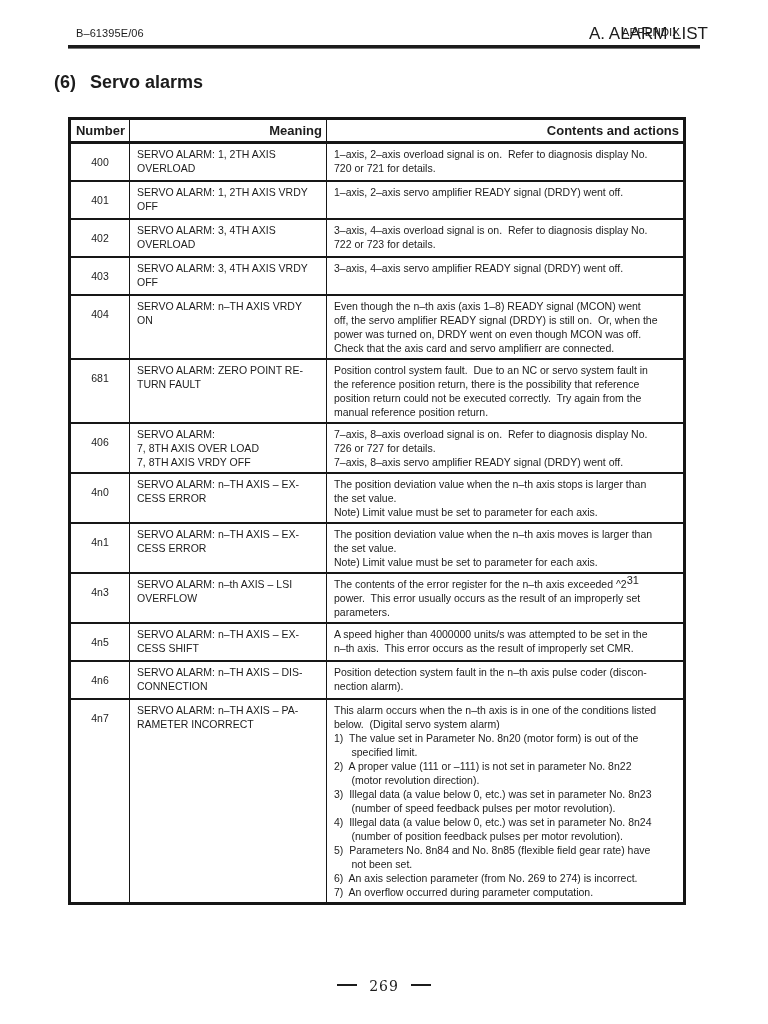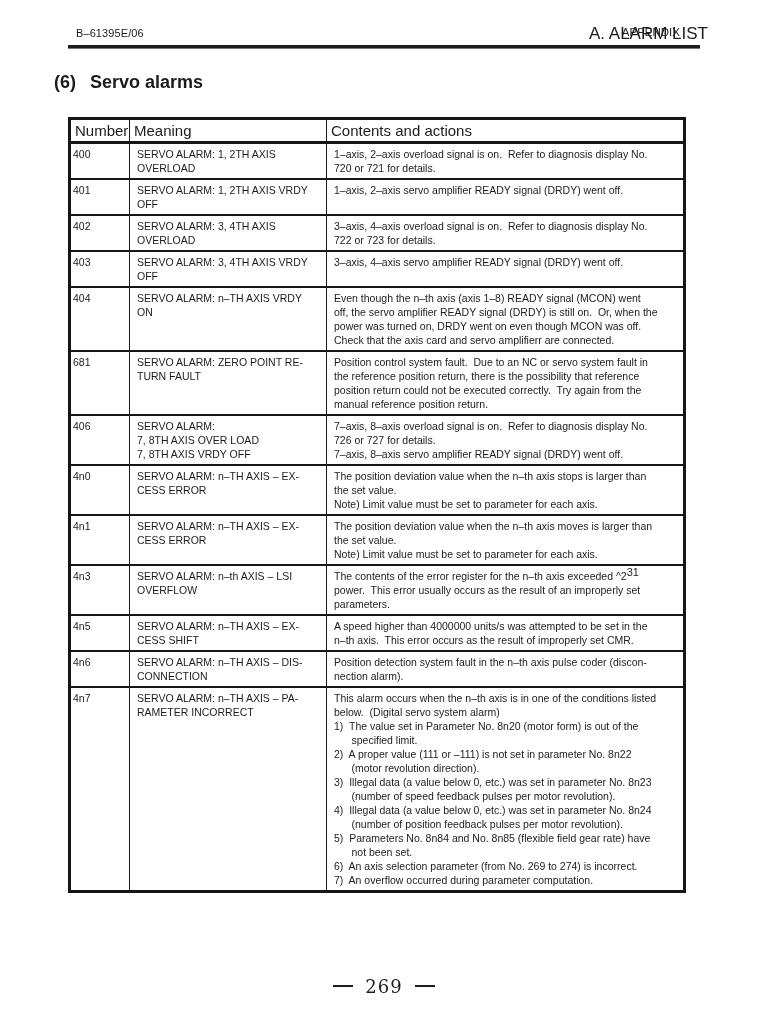--- a/index.html
+++ b/index.html
@@ -24,37 +24,37 @@
   table.alarms{
     position:absolute;left:68px;top:117px;width:615px;
     border-collapse:collapse;table-layout:fixed;
     border:3px solid #161616;
   }
   table.alarms col.c-num{width:60px;}
   table.alarms col.c-mean{width:197px;}
   table.alarms col.c-cont{width:358px;}
   table.alarms th{
     border:1.5px solid #161616;border-bottom:3px solid #161616;
-    font-size:15px;font-weight:normal;text-align:left;
+    font-size:13px;font-weight:bold;text-align:right;
     padding:4px 4px;line-height:13px;
   }
   table.alarms td{
     border:1.5px solid #161616;border-top-width:2px;border-bottom-width:2px;
     vertical-align:top;
     font-size:10.5px;line-height:14px;
     padding:3px 7px;
     white-space:pre-wrap;
   }
-  table.alarms td.col-num{padding:3px 2px;}
+  table.alarms td.col-num{text-align:center;padding:11px 2px;}
   table.alarms td sup{font-size:11px;line-height:0;vertical-align:super;}
   
   .footer{position:absolute;left:68px;top:976px;width:632px;text-align:center;}
   .footer .pg{
     font-family:"DejaVu Serif","Liberation Serif",serif;
-    font-size:18px;letter-spacing:1px;vertical-align:middle;
+    font-size:14px;letter-spacing:1px;vertical-align:middle;
   }
   .footer .dash{
     display:inline-block;width:20px;height:2px;background:#1c1c1c;
     vertical-align:middle;margin:0 12px 2px 12px;
   }
 </style>
 </head>
 <body>
 
 <div class="page">

